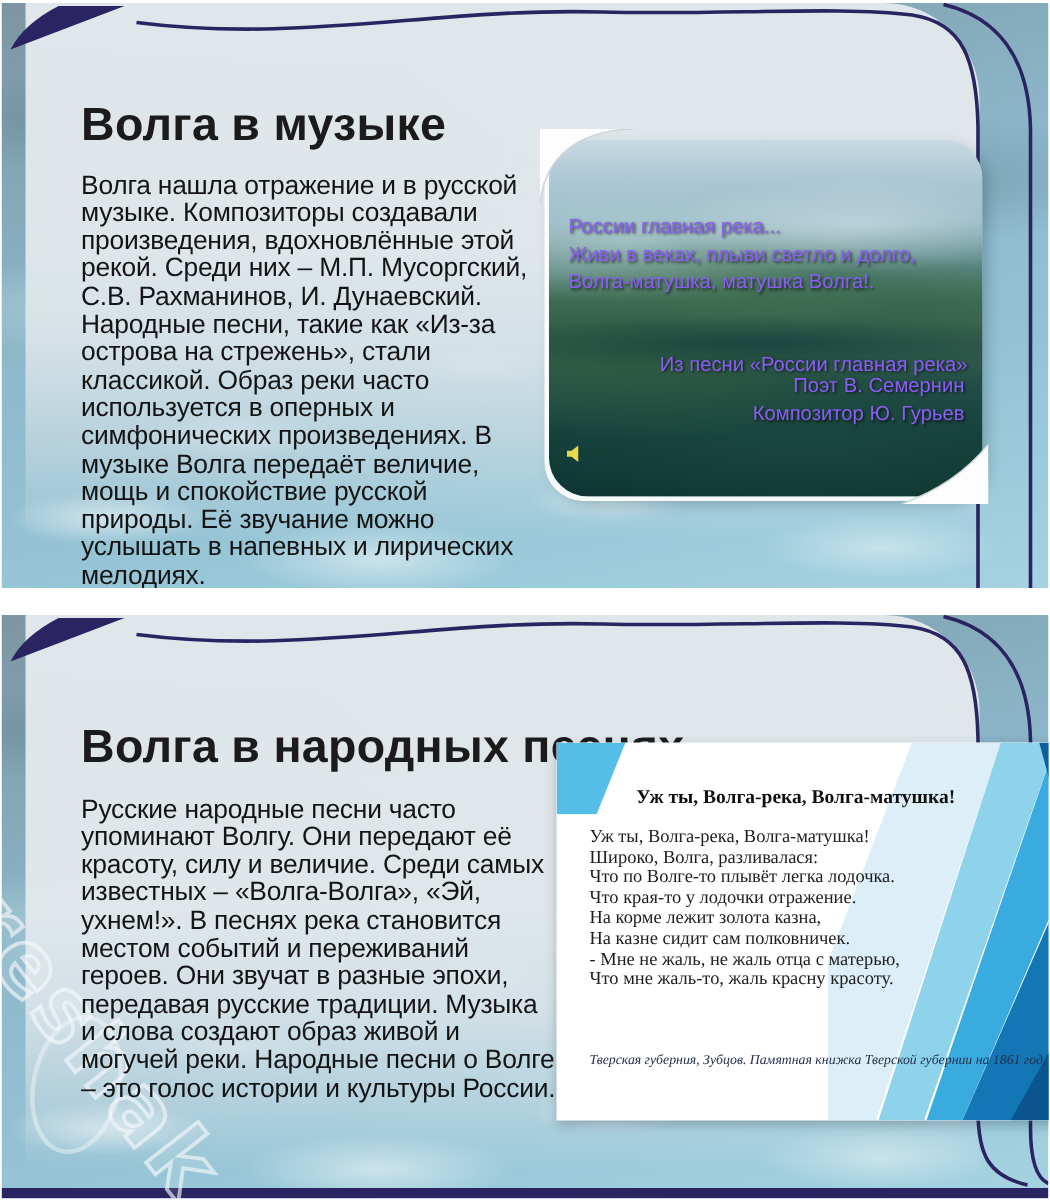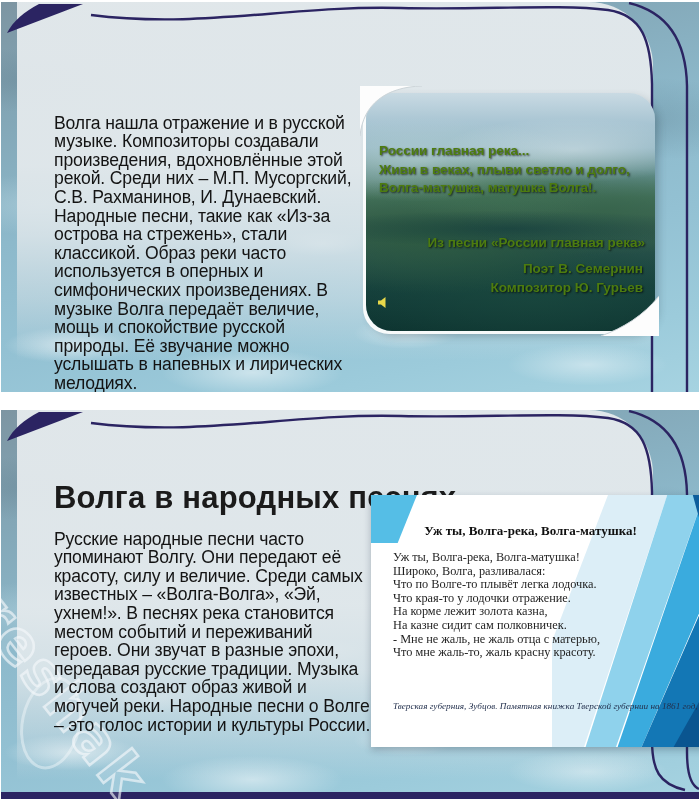--- a/index.html
+++ b/index.html
@@ -51,25 +51,25 @@
     background:
       radial-gradient(190px 46px at 72% 24%, rgba(255,255,255,.4), rgba(255,255,255,0) 70%),
       radial-gradient(230px 60px at 18% 28%, rgba(212,230,226,.45), rgba(212,230,226,0) 70%),
       radial-gradient(300px 26px at 50% 57%, rgba(8,48,58,.5), rgba(8,48,58,0) 70%),
       radial-gradient(170px 46px at 44% 40%, rgba(63,111,82,.85), rgba(63,111,82,0) 70%),
       radial-gradient(210px 62px at 82% 50%, rgba(54,99,74,.85), rgba(54,99,74,0) 70%),
       radial-gradient(270px 84px at 22% 60%, rgba(47,92,65,.9), rgba(47,92,65,0) 70%),
       radial-gradient(250px 95px at 58% 80%, rgba(26,72,62,.9), rgba(26,72,62,0) 75%),
       linear-gradient(180deg,#c9dae3 0%,#a7c4d2 13%,#8fb4c2 23%,#64908f 33%,#47755f 44%,
         #375e4e 56%,#27504a 68%,#15403c 82%,#0e3531 100%);}
-  .photo-text{position:absolute;font-weight:bold;font-size:13.5px;line-height:18.5px;
-    color:#4d7c0f;text-shadow:1px 1px 2px rgba(0,0,0,.7);white-space:nowrap;}
+  .photo-text{position:absolute;font-weight:normal;font-size:13.5px;line-height:18.5px;
+    color:#8b5cf6;text-shadow:1px 1px 2px rgba(0,0,0,.7);white-space:nowrap;}
   .photo-lines{left:13px;top:49px;}
   .photo-caption{right:10px;top:141px;}
-  .photo-credit{right:12px;top:167px;text-align:right;}
+  .photo-credit{right:12px;top:155px;text-align:right;}
   .curl{position:absolute;pointer-events:none;}
   .curl-tl{left:-6px;top:-7px;}
   .curl-br{right:-4px;bottom:-5px;}
   .speaker{position:absolute;left:11px;bottom:22px;}
 
   
   .song-card{position:absolute;left:370px;top:85px;width:341px;height:252px;background:#ffffff;
     box-shadow:0 3px 7px rgba(30,50,70,.3);font-family:"Liberation Serif",serif;}
   .facets{position:absolute;top:0;right:0;width:160px;height:100%;}
   .facet{position:absolute;inset:0;}
@@ -101,20 +101,21 @@
 <section class="slide" id="slide1">
   <div class="water"></div>
   <div class="overlay"></div>
 
   <svg class="deco" viewBox="0 0 698 390">
     <path d="M6,31 L82,2 L38,2 C23,10 12,19 6,31 Z" fill="#2b2462"></path>
     <path d="M90,13 C200,27 290,3 400,6 C480,8 560,2 607,8 C641,13 650,38 651,82 L651,390" fill="none" stroke="#2b2462" stroke-width="2.4"></path>
     <path d="M628,1 C662,9 685,34 686,84 L686,390" fill="none" stroke="#2b2462" stroke-width="2.4"></path>
   </svg>
 
+  <h1 class="slide-title">Волга в музыке</h1>
   <p class="slide-body">Волга нашла отражение и в русской музыке. Композиторы создавали произведения, вдохновлённые этой рекой. Среди них – М.П. Мусоргский, С.В. Рахманинов, И. Дунаевский. Народные песни, такие как «Из-за острова на стрежень», стали классикой. Образ реки часто используется в оперных и симфонических произведениях. В музыке Волга передаёт величие, мощь и спокойствие русской природы. Её звучание можно услышать в напевных и лирических мелодиях.</p>
 
   <div class="photo">
     <div class="photo-img"></div>
 
     <div class="photo-text photo-lines">
       <div>России главная река...</div>
       <div>Живи в веках, плыви светло и долго,</div>
       <div>Волга-матушка, матушка Волга!.</div>
     </div>

